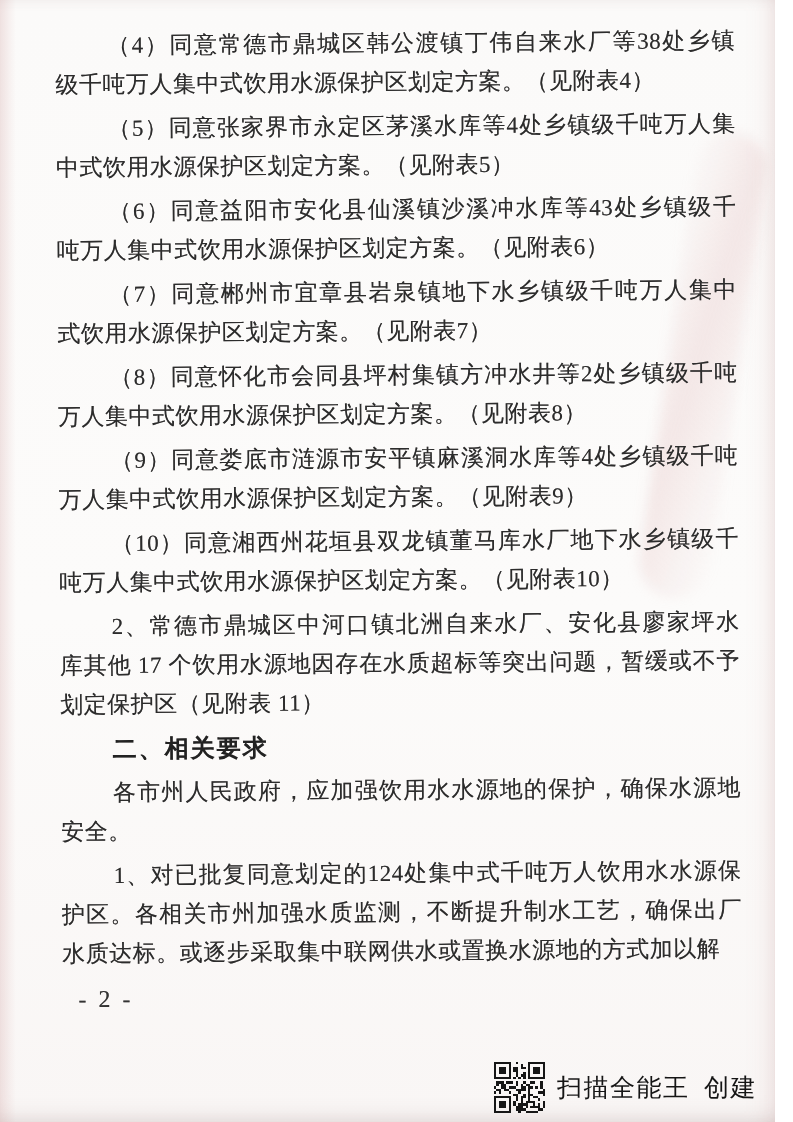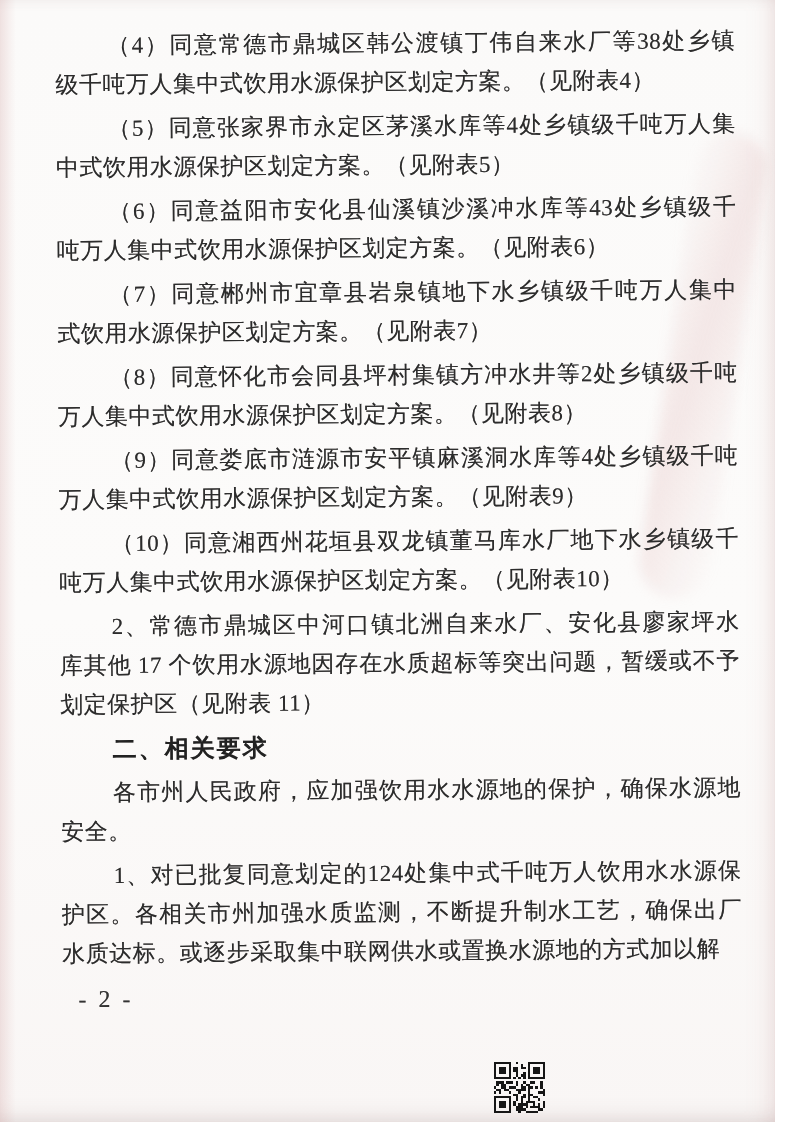--- a/index.html
+++ b/index.html
@@ -355,14 +355,15 @@
         <rect x="12" y="19" width="1" height="1"></rect>
         <rect x="18" y="19" width="1" height="1"></rect>
         <rect x="19" y="19" width="1" height="1"></rect>
         <rect x="10" y="20" width="1" height="1"></rect>
         <rect x="13" y="20" width="1" height="1"></rect>
         <rect x="14" y="20" width="1" height="1"></rect>
         <rect x="15" y="20" width="1" height="1"></rect>
         <rect x="16" y="20" width="1" height="1"></rect>
         <rect x="17" y="20" width="1" height="1"></rect>
       </svg>
+    <span class="wm-label">扫描全能王 创建</span>
   </div>
 </div>
 
 </body></html>

